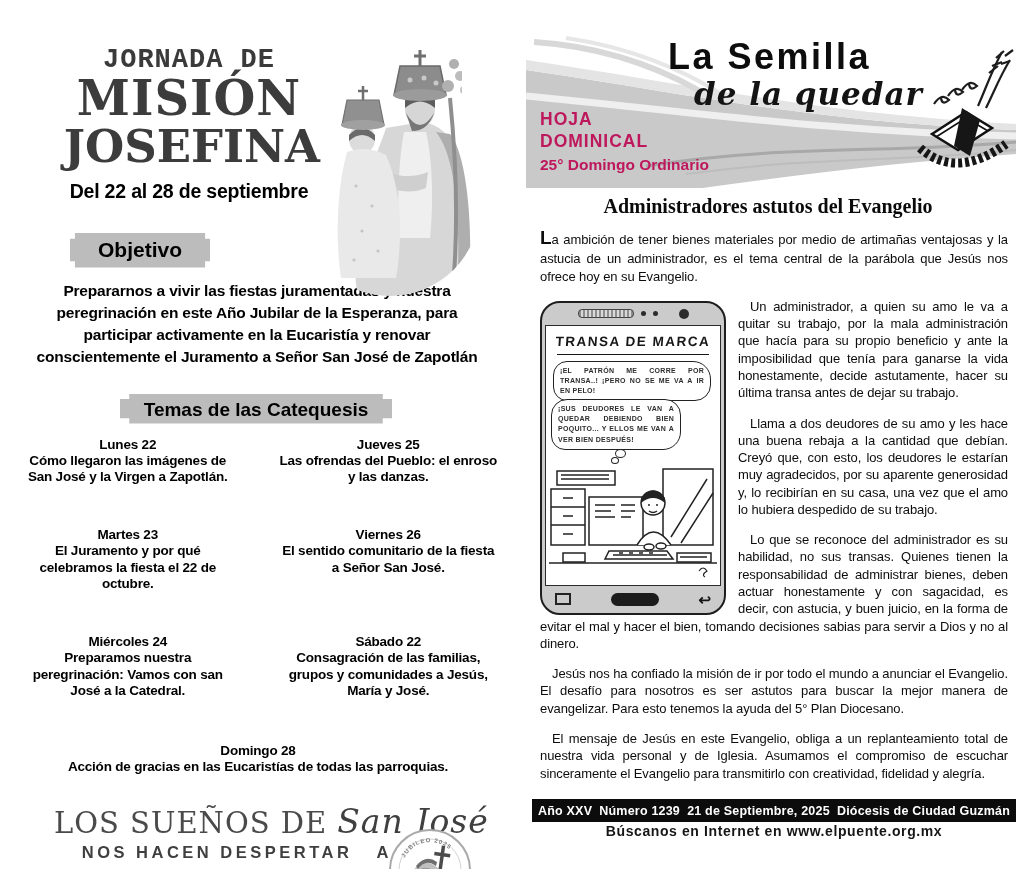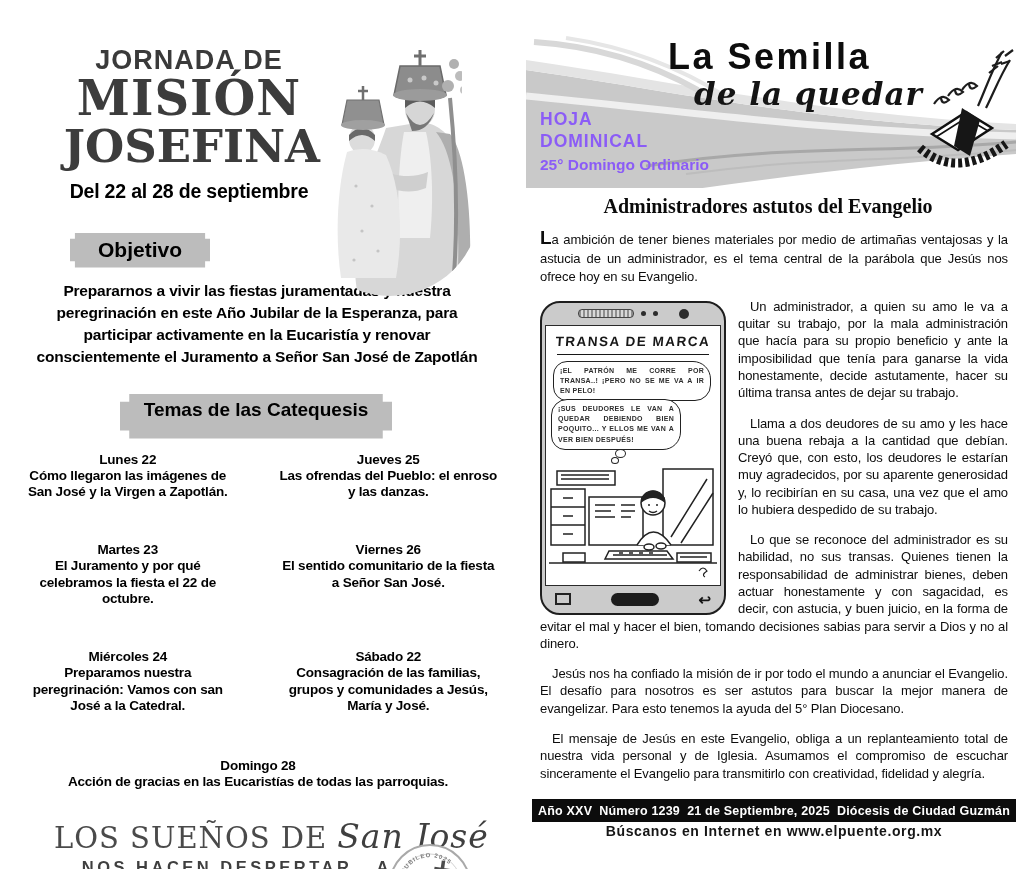--- a/index.html
+++ b/index.html
@@ -1,35 +1,35 @@
 <!DOCTYPE html>
 <html><head>
 <meta charset="utf-8">
 <style>
   html,body{margin:0;padding:0;background:#ffffff;}
   .sheet{position:relative;width:1024px;height:869px;background:#fff;overflow:hidden;
          font-family:"Liberation Sans",sans-serif;color:#111;}
   
   .left-page{position:absolute;left:0;top:0;width:512px;height:869px;}
   .lp-title{padding:46px 0 0 58px;width:262px;text-align:center;}
-  .lp-title .t1{font-family:Liberation Sans, sans-serif;font-weight:700;font-size:27px;
+  .lp-title .t1{font-family:Liberation Mono, monospace;font-weight:700;font-size:27px;
                 letter-spacing:1px;color:#3a3a3a;line-height:1.05;}
   .lp-title .t2{font-family:"DejaVu Serif",serif;font-weight:700;font-size:48px;
                 letter-spacing:1px;color:#3c3c3c;line-height:1.02;}
   .lp-title .t3{font-family:"DejaVu Serif",serif;font-weight:700;font-size:45px;
                 letter-spacing:0px;color:#3c3c3c;line-height:1.05;text-align:right;}
   .lp-dates{margin-top:9px;font-weight:bold;font-size:19.5px;color:#000;letter-spacing:-0.2px;}
   .statue{position:absolute;top:36px;right:34px;}
   .ribbon{display:inline-block;background:#bcbcbc;color:#000;font-weight:bold;
           padding:5px 28px 6px;font-size:21px;letter-spacing:0px;
           clip-path:polygon(0 18%,3.5% 18%,3.5% 0,96.5% 0,96.5% 18%,100% 18%,
                             100% 82%,96.5% 82%,96.5% 100%,3.5% 100%,3.5% 82%,0 82%);}
   .ribbon-objetivo{margin:30px 0 0 70px;}
   .ribbon-center-wrap{text-align:center;margin-top:26px;}
-  .ribbon-temas{font-size:19px;padding:5px 24px 18px;}
+  .ribbon-temas{font-size:19px;padding:5px 24px 3px;}
   .lp-objetivo-text{margin:12px 24px 0 26px;text-align:center;font-weight:bold;
                     font-size:15.5px;line-height:1.42;color:#000;letter-spacing:-0.2px;}
   .temas-grid{display:grid;grid-template-columns:1fr 1fr;column-gap:12px;row-gap:13px;
               margin:13px 14px 11px 18px;gap:41px;}
   .tema{text-align:center;font-weight:bold;font-size:13.5px;line-height:1.22;
         color:#000;letter-spacing:-0.2px;}
   .tema-final{grid-column:1 / -1;margin-top:2px;}
   .lp-slogan{position:relative;margin:26px 56px 0 54px;text-align:center;color:#464646;}
   .slg1{white-space:nowrap;}
   .slg1 .p1{font-family:"DejaVu Serif",serif;font-size:29px;letter-spacing:1px;
@@ -43,21 +43,21 @@
   .slg-rule{height:6px;background:#9e9e9e;margin:9px 40px 0 0;}
   .jubileo{position:absolute;right:-16px;top:26px;}
   
   .right-page{position:absolute;left:512px;top:0;width:512px;height:869px;}
   .masthead{position:relative;margin:36px 8px 0 14px;height:152px;}
   .waves{position:absolute;left:0;top:0;width:100%;height:100%;}
   .mh-title{position:absolute;left:142px;top:0px;font-weight:bold;font-size:36px;
             letter-spacing:2.5px;color:#0d0d0d;}
   .mh-sub{position:absolute;left:168px;top:40px;font-family:"DejaVu Serif",serif;
           font-style:italic;font-weight:bold;font-size:31px;letter-spacing:1px;color:#141414;}
-  .mh-hoja{position:absolute;left:14px;top:72px;font-weight:bold;color:#8b5cf6;}
+  .mh-hoja{position:absolute;left:14px;top:72px;font-weight:bold;color:#be185d;}
   .mh-hoja .h1,.mh-hoja .h2{font-size:17.5px;letter-spacing:1px;line-height:1.28;}
   .mh-hoja .h3{font-size:15.5px;margin-top:3px;letter-spacing:0px;}
   .mh-logo{position:absolute;right:0px;top:6px;}
   .article-title{text-align:center;font-family:"Liberation Serif",serif;font-weight:bold;
                  font-size:20px;margin:7px 0 7px;color:#0a0a0a;}
   .article-body{margin:0 16px 0 28px;font-size:13px;line-height:1.33;text-align:justify;
                 color:#0d0d0d;letter-spacing:-0.1px;}
   .article-body p{margin:0 0 13px;text-indent:12px;}
   .article-body p.first{text-indent:0;}
   .initial{font-size:19px;font-weight:bold;}

